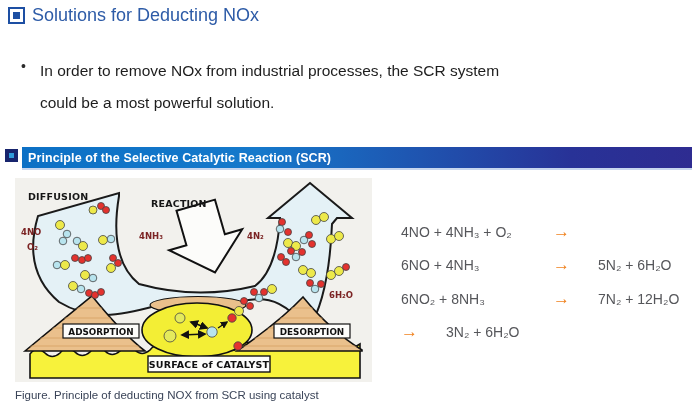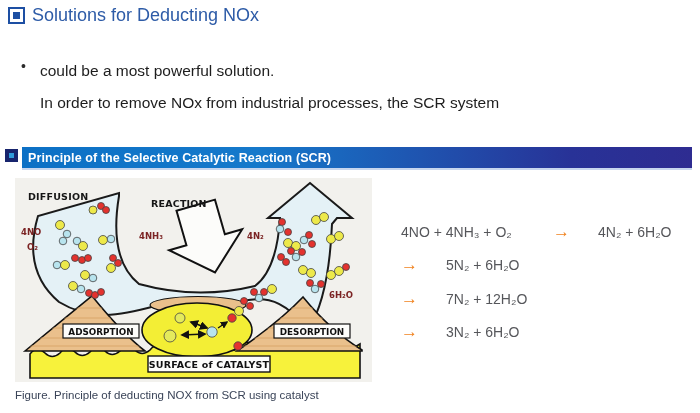--- a/index.html
+++ b/index.html
@@ -45,22 +45,22 @@
 
   <div class="title-row">
     <div class="title-icon">
         <div class="inner"></div>
       </div>
     <div class="page-title">Solutions for Deducting NOx</div>
   </div>
 
   <div class="bullet-marker">•</div>
   <div class="bullet-text">
+    <div>In order to remove NOx from industrial processes, the SCR system</div>
     <div>could be a most powerful solution.</div>
-    <div>In order to remove NOx from industrial processes, the SCR system</div>
   </div>
 
   <div class="bar-icon">
       <div class="inner"></div>
     </div>
   <div class="section-bar">
     <div class="section-title">Principle of the Selective Catalytic Reaction (SCR)</div>
   </div>
 
   <svg class="diagram" width="357" height="204" viewBox="0 0 357 204">
@@ -202,27 +202,28 @@
       <text class="dg-label" x="194" y="190" font-size="9.5" font-weight="bold" fill="#111" text-anchor="middle" letter-spacing="0.2">SURFACE of CATALYST</text>
     </g>
   </svg>
 
   <div class="figure-caption">Figure. Principle of deducting NOX from SCR using catalyst</div>
 
   <div class="equations">
     <div class="eq-row">
       <span class="eq-lhs">4NO + 4NH₃ + O₂</span>
       <span class="eq-arrow">→</span>
-      <span class="eq-rhs">4N₂ + 6H₂O</span>
-    </div>
-    <div class="eq-row">
+    </div>
+    <div class="eq-row">
+      <span class="eq-lhs">6NO + 4NH₃</span>
       <span class="eq-arrow">→</span>
       <span class="eq-rhs">5N₂ + 6H₂O</span>
     </div>
     <div class="eq-row">
+      <span class="eq-lhs">6NO₂ + 8NH₃</span>
       <span class="eq-arrow">→</span>
       <span class="eq-rhs">7N₂ + 12H₂O</span>
     </div>
     <div class="eq-row">
       <span class="eq-arrow">→</span>
       <span class="eq-rhs">3N₂ + 6H₂O</span>
     </div>
   </div>
 
 </div>

